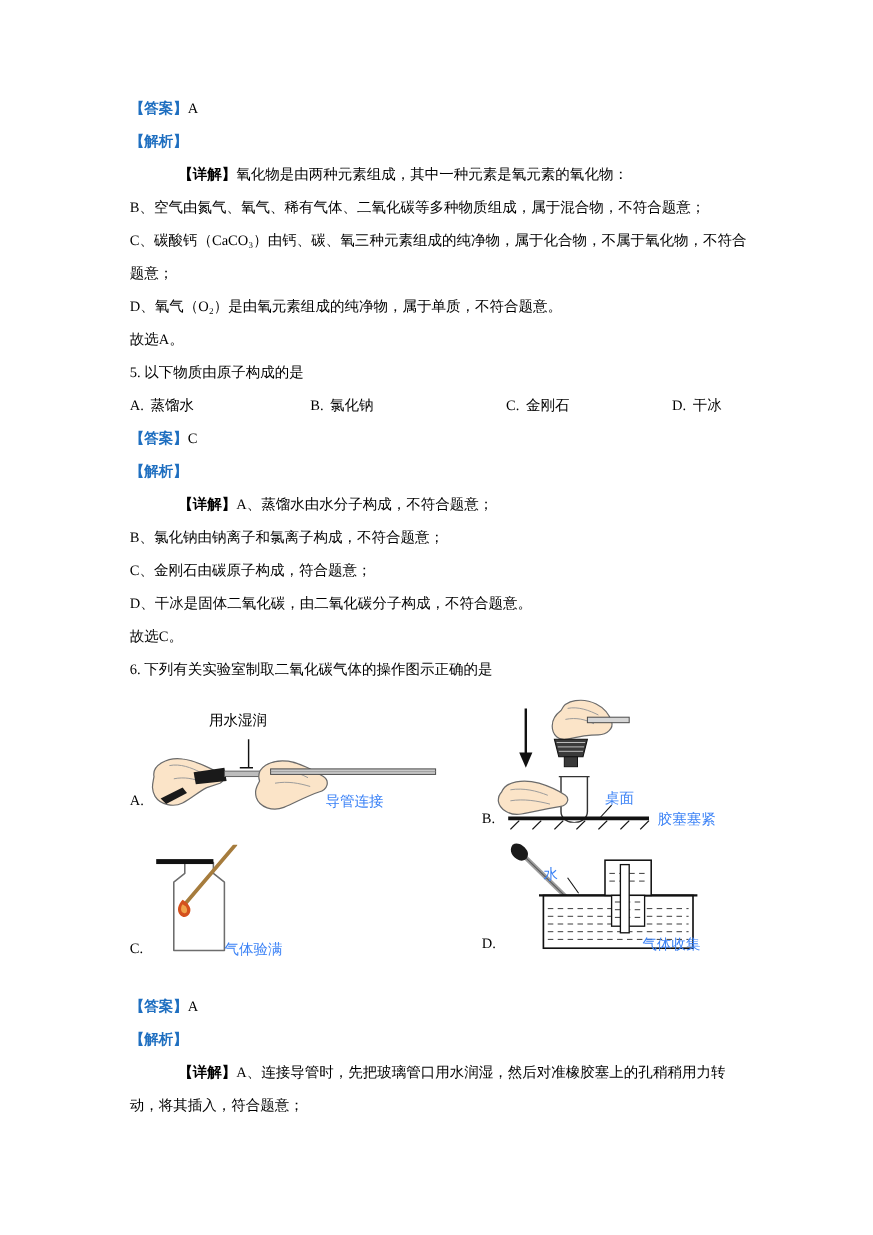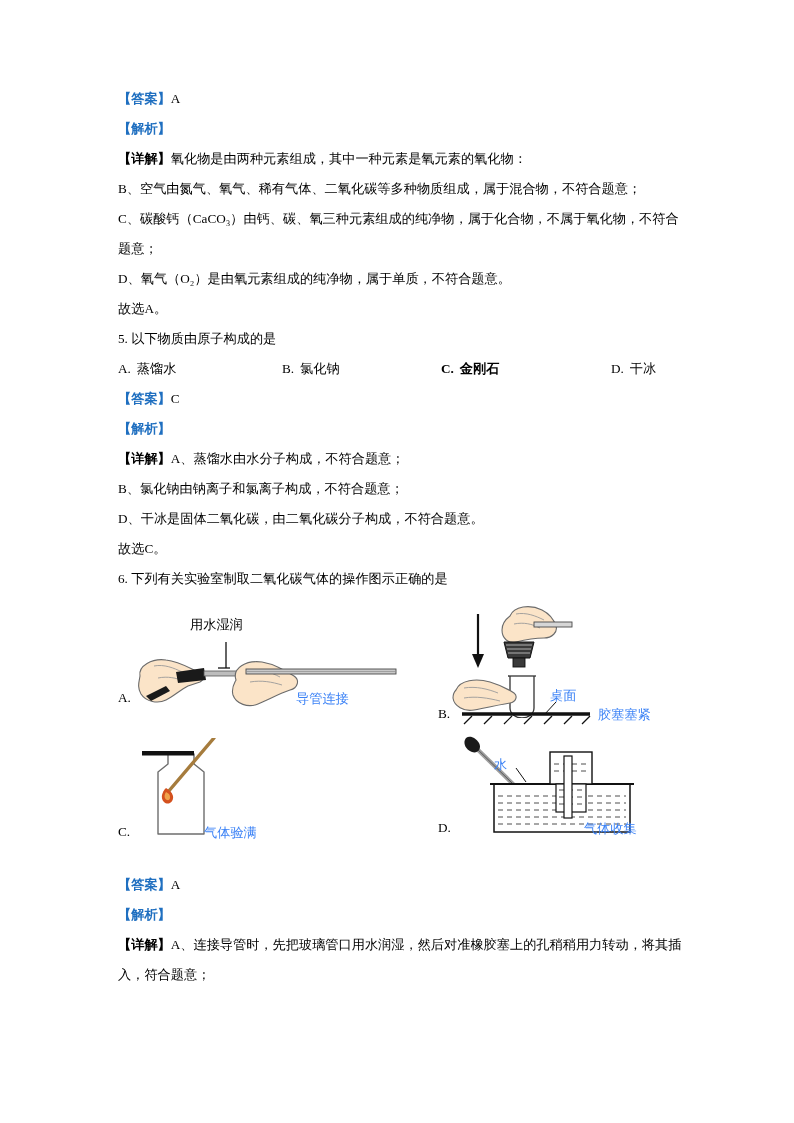--- a/index.html
+++ b/index.html
@@ -38,20 +38,21 @@
   .line.wrap {
     white-space: normal;
   }
   .tag {
     color: #1F6FC0;
     font-weight: bold;
   }
   .bold-tag {
     color: #000000;
     font-weight: bold;
+    margin-left: 44px;
   }
   .ans-letter {
     font-family: "Liberation Serif", serif;
   }
   
   .opt-row {
     position: relative;
     height: 30px;
     font-size: 13.2px;
     line-height: 30px;
@@ -119,38 +120,39 @@
       <span>5.</span>&nbsp;<span>以下物质由原子构成的是</span>
     </div>
 
     <div class="opt-row">
       <span class="opt" style="left:0px;">
         <span class="lbl">A.</span><span>蒸馏水</span>
       </span>
       <span class="opt" style="left:164px;">
         <span class="lbl">B.</span><span>氯化钠</span>
       </span>
-      <span class="opt" style="left:323px;font-weight:bold;">
+      <span class="opt" style="left:342px;">
         <span class="lbl">C.</span><span>金刚石</span>
       </span>
       <span class="opt" style="left:493px;">
         <span class="lbl">D.</span><span>干冰</span>
       </span>
     </div>
 
     <div class="line">
       <span class="tag">【答案】</span><span class="ans-letter">C</span>
     </div>
     <div class="line">
       <span class="tag">【解析】</span>
     </div>
     <div class="line wrap">
       <span class="bold-tag">【详解】</span><span>A、蒸馏水由水分子构成，不符合题意；</span>
     </div>
     <div class="line wrap">B、氯化钠由钠离子和氯离子构成，不符合题意；</div>
+    <div class="line wrap">C、金刚石由碳原子构成，符合题意；</div>
     <div class="line wrap">D、干冰是固体二氧化碳，由二氧化碳分子构成，不符合题意。</div>
     <div class="line">故选C。</div>
 
     <div class="line">
       <span>6.</span>&nbsp;<span>下列有关实验室制取二氧化碳气体的操作图示正确的是</span>
     </div>
 
     <div class="figures">
 
       <div class="fig" style="left:0px; top:18px; width:290px; height:110px;">

